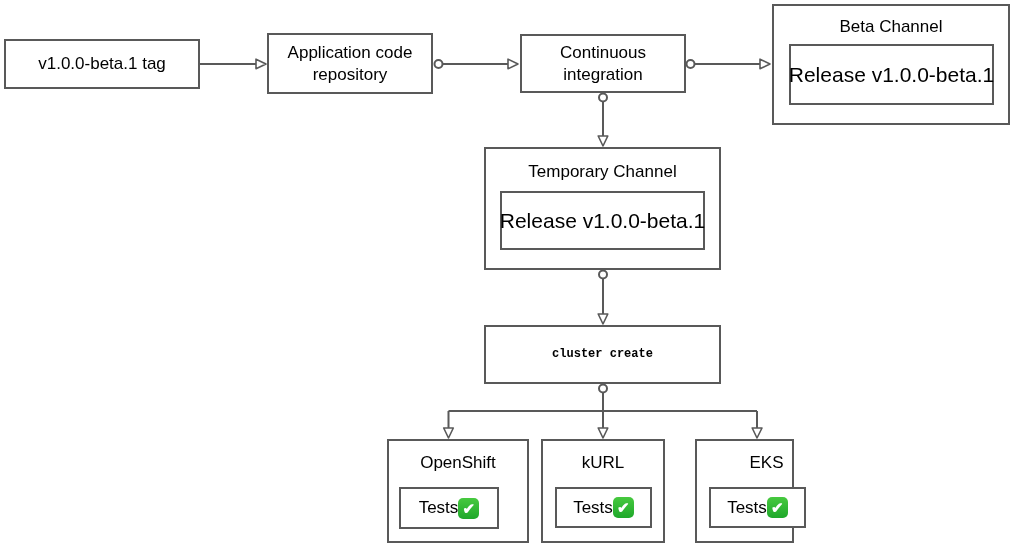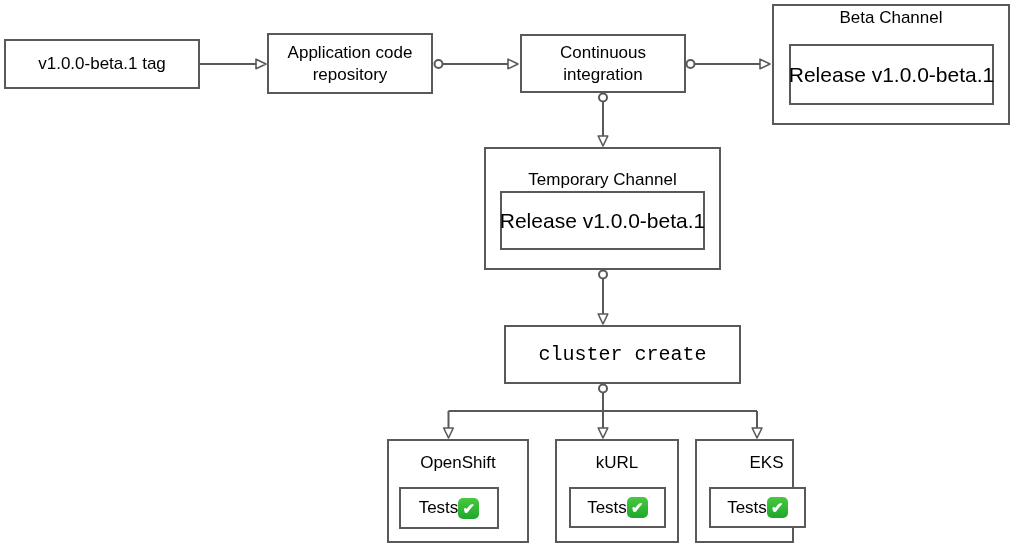--- a/index.html
+++ b/index.html
@@ -66,39 +66,38 @@
     text-align: center;
     font-size: 21px;
     white-space: nowrap;
   }
   
   #node-tag        { left: 4px;   top: 39px;  width: 196px; height: 50px; }
   #node-repo       { left: 267px; top: 33px;  width: 166px; height: 61px; }
   #node-ci         { left: 520px; top: 34px;  width: 166px; height: 59px; }
   
   #node-beta       { left: 772px; top: 4px;   width: 238px; height: 121px; }
-  #node-beta .cnode-title { padding-top: 2px; }
+  #node-beta .cnode-title { padding-top: 11px; }
   #node-beta .inner-box   { left: 15px; top: 38px; width: 205px; height: 61px; }
   #node-temp       { left: 484px; top: 147px; width: 237px; height: 123px; }
-  #node-temp .cnode-title { padding-top: 21px; }
+  #node-temp .cnode-title { padding-top: 13px; }
   #node-temp .inner-box   { left: 14px; top: 42px; width: 205px; height: 59px; }
   
   #node-cluster-create {
     left: 484px; top: 325px; width: 237px; height: 59px;
     font-family: "Liberation Mono", monospace;
-    font-weight: normal;
-    font-size: 20px;
-    margin-left: 20px;
+    font-weight: bold;
+    font-size: 12px;
   }
   
   .cluster-box { height: 104px; top: 439px; }
   .cluster-box .cnode-title { padding-top: 12px; }
   #node-openshift { left: 387px; width: 142px; }
   #node-openshift .inner-box { left: 10px; top: 46px; width: 100px; height: 42px; }
-  #node-kurl      { left: 541px; width: 124px; margin-left: 14px; }
+  #node-kurl      { left: 541px; width: 124px; }
   #node-kurl .inner-box      { left: 12px; top: 46px; width: 97px;  height: 41px; }
   #node-eks       { left: 695px; width: 99px; padding-left: 44px; }
   #node-eks .inner-box       { left: 12px; top: 46px; width: 97px;  height: 41px; }
   .tests-box {
     font-size: 17px;
   }
   .check-icon {
     display: inline-flex;
     align-items: center;
     justify-content: center;

